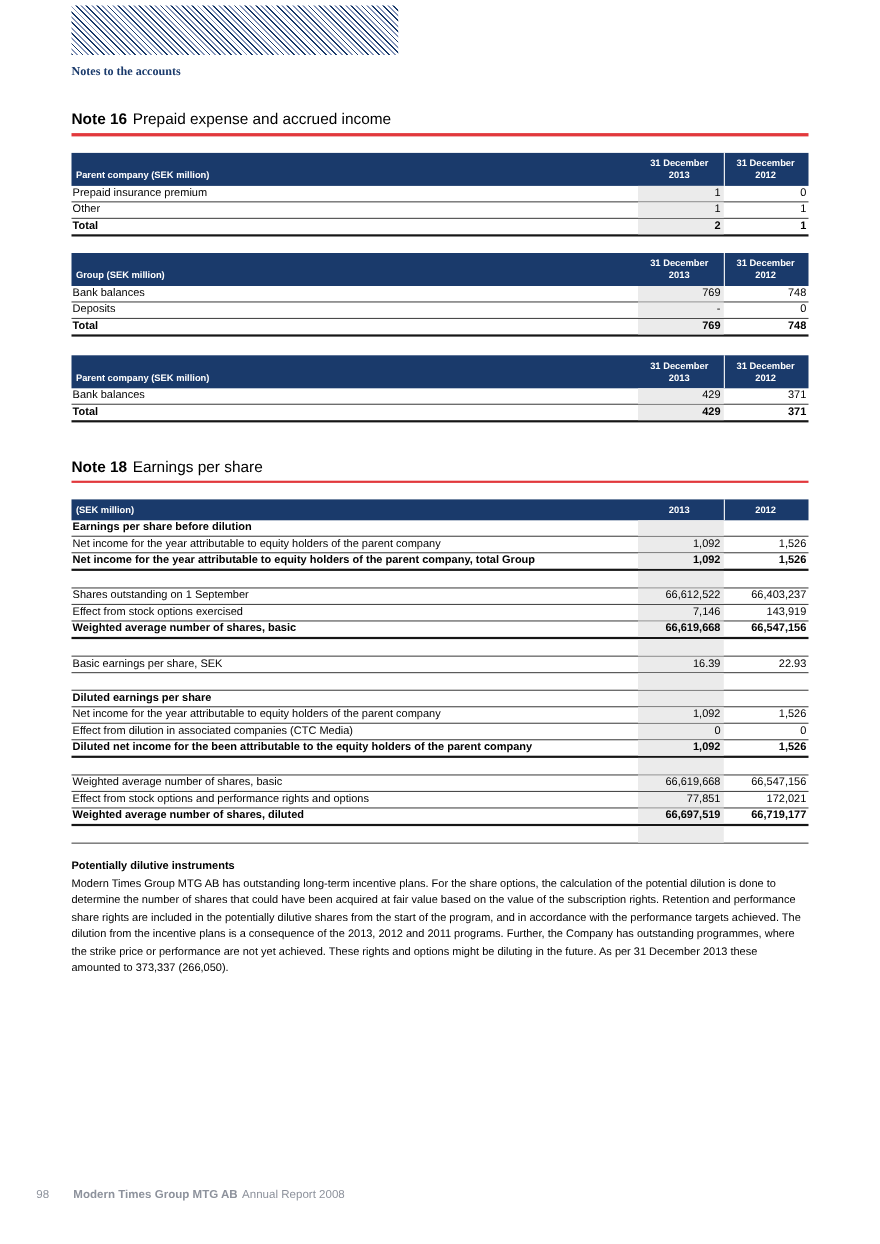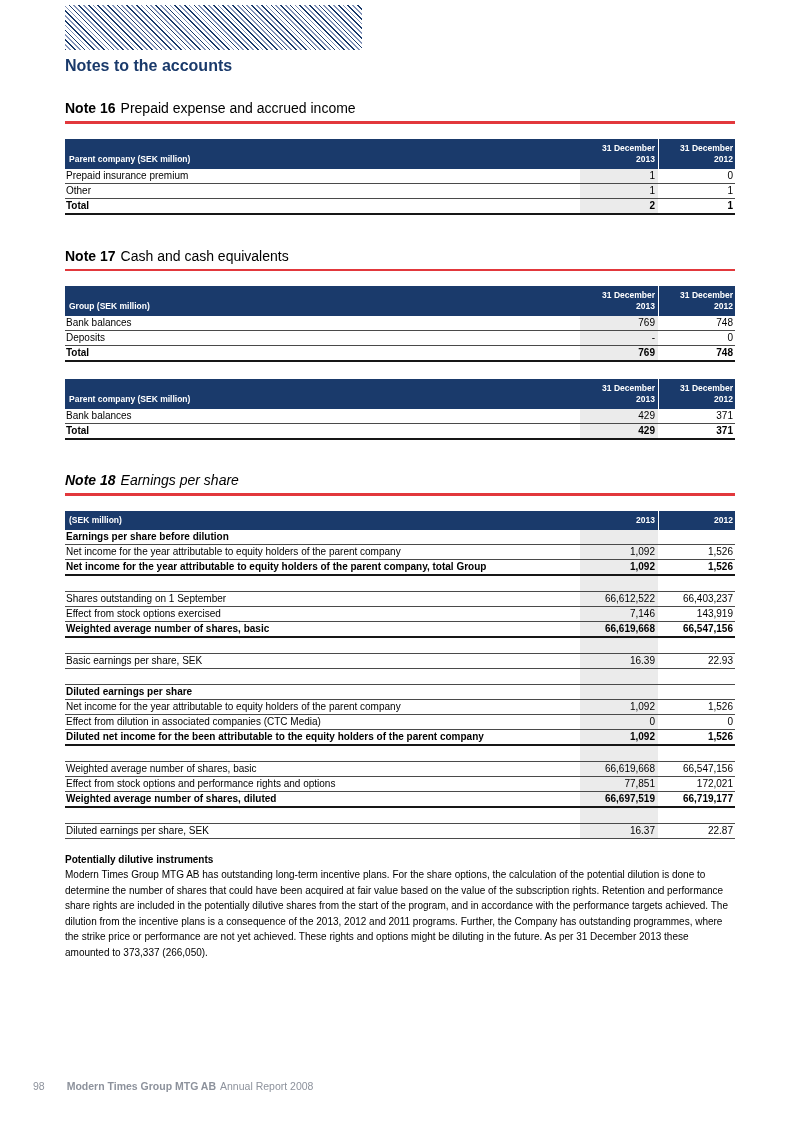--- a/index.html
+++ b/index.html
@@ -26,39 +26,39 @@
     background:repeating-linear-gradient(45deg,
       var(--navy) 0px, var(--navy) 1.2px,
       #fff 1.2px, #fff 3.4px,
       #8595ba 3.4px, #8595ba 4.6px,
       #fff 4.6px, #fff 6.8px);
   }
   .section-label{
     margin-top:8px;
     color:var(--navy);
     font-weight:bold;
-    font-size:16px;line-height:15px;
+    font-size:11px;line-height:15px;font-family:Liberation Serif, serif;
   }
   .note-heading{margin-top:26px;}
   .note-heading .ttl{font-size:14px;line-height:18px;}
   .note-heading .nb{font-weight:bold;margin-right:5px;}
   .red-rule{margin-top:4px;height:2.5px;background:var(--red);width:670px;}
   .nh17{margin-top:32px;}
-  .nh18{margin-top:31px;font-style:italic;}
+  .nh18{margin-top:31px;}
 
   .fintable{width:670px;font-size:10px;margin-top:15px;}
   .fintable.second{margin-top:17px;}
   .thead{
     display:grid;grid-template-columns:1fr 78px 77px;
     background:var(--navy);color:#fff;
     font-weight:bold;font-size:8.5px;
     align-items:end;
   }
   .thead .hl{padding:4px 0 4px 4px;line-height:11px;}
-  .thead .hc{text-align:right;line-height:11px;padding:4px 3px 4px 0;}
+  .thead .hc{text-align:center;line-height:11px;padding:4px 3px 4px 0;}
   .thead .hc2{border-left:1px solid #fff;padding-right:2px;}
   .trow{
     display:grid;grid-template-columns:1fr 78px 77px;
     border-bottom:1px solid var(--thin);
     line-height:14px;
   }
   .trow .lbl{padding-left:1px;}
   .trow .c1{background:var(--band);text-align:right;padding-right:3px;}
   .trow .c2{text-align:right;padding-right:2px;}
   .trow.total{font-weight:bold;border-bottom:2.5px solid var(--thick);}
@@ -106,74 +106,68 @@
           <div class="c1">1</div>
           <div class="c2">1</div>
         </div>
         <div class="trow total">
           <div class="lbl">Total</div>
           <div class="c1">2</div>
           <div class="c2">1</div>
         </div>
       </div>
 
-    <div class="note-heading nh17">
+    <div class="fintable">
+        <div class="thead">
+          <div class="hl">Group (SEK million)</div>
+          <div class="hc">31 December<br>2013</div>
+          <div class="hc hc2">31 December<br>2012</div>
+        </div>
+        <div class="trow normal">
+          <div class="lbl">Bank balances</div>
+          <div class="c1">769</div>
+          <div class="c2">748</div>
+        </div>
+        <div class="trow normal">
+          <div class="lbl">Deposits</div>
+          <div class="c1">-</div>
+          <div class="c2">0</div>
+        </div>
+        <div class="trow total">
+          <div class="lbl">Total</div>
+          <div class="c1">769</div>
+          <div class="c2">748</div>
+        </div>
+      </div>
+    <div class="fintable second">
+        <div class="thead">
+          <div class="hl">Parent company (SEK million)</div>
+          <div class="hc">31 December<br>2013</div>
+          <div class="hc hc2">31 December<br>2012</div>
+        </div>
+        <div class="trow normal">
+          <div class="lbl">Bank balances</div>
+          <div class="c1">429</div>
+          <div class="c2">371</div>
+        </div>
+        <div class="trow total">
+          <div class="lbl">Total</div>
+          <div class="c1">429</div>
+          <div class="c2">371</div>
+        </div>
+      </div>
+
+    <div class="note-heading nh18">
       <div class="ttl">
-        <span class="nb">Note 17</span><span>Cash and cash equivalents</span>
+        <span class="nb">Note 18</span><span>Earnings per share</span>
       </div>
       <div class="red-rule"></div>
     </div>
     <div class="fintable">
         <div class="thead">
-          <div class="hl">Group (SEK million)</div>
-          <div class="hc">31 December<br>2013</div>
-          <div class="hc hc2">31 December<br>2012</div>
-        </div>
-        <div class="trow normal">
-          <div class="lbl">Bank balances</div>
-          <div class="c1">769</div>
-          <div class="c2">748</div>
-        </div>
-        <div class="trow normal">
-          <div class="lbl">Deposits</div>
-          <div class="c1">-</div>
-          <div class="c2">0</div>
-        </div>
-        <div class="trow total">
-          <div class="lbl">Total</div>
-          <div class="c1">769</div>
-          <div class="c2">748</div>
-        </div>
-      </div>
-    <div class="fintable second">
-        <div class="thead">
-          <div class="hl">Parent company (SEK million)</div>
-          <div class="hc">31 December<br>2013</div>
-          <div class="hc hc2">31 December<br>2012</div>
-        </div>
-        <div class="trow normal">
-          <div class="lbl">Bank balances</div>
-          <div class="c1">429</div>
-          <div class="c2">371</div>
-        </div>
-        <div class="trow total">
-          <div class="lbl">Total</div>
-          <div class="c1">429</div>
-          <div class="c2">371</div>
-        </div>
-      </div>
-
-    <div class="note-heading nh18">
-      <div class="ttl">
-        <span class="nb">Note 18</span><span>Earnings per share</span>
-      </div>
-      <div class="red-rule"></div>
-    </div>
-    <div class="fintable">
-        <div class="thead">
           <div class="hl">(SEK million)</div>
           <div class="hc">2013</div>
           <div class="hc hc2">2012</div>
         </div>
         <div class="trow section">
           <div class="lbl">Earnings per share before dilution</div>
           <div class="c1"></div>
           <div class="c2"></div>
         </div>
         <div class="trow normal">
@@ -258,25 +252,20 @@
         </div>
         <div class="trow total">
           <div class="lbl">Weighted average number of shares, diluted</div>
           <div class="c1">66,697,519</div>
           <div class="c2">66,719,177</div>
         </div>
         <div class="trow gap">
           <div class="lbl"></div>
           <div class="c1"></div>
           <div class="c2"></div>
-        </div>
-        <div class="trow normal">
-          <div class="lbl">Diluted earnings per share, SEK</div>
-          <div class="c1">16.37</div>
-          <div class="c2">22.87</div>
         </div>
       </div>
 
     <div class="para">
       <div class="ph">Potentially dilutive instruments</div>
       <div class="pb">Modern Times Group MTG AB has outstanding long-term incentive plans. For the share options, the calculation of the potential dilution is done to determine the number of shares that could have been acquired at fair value based on the value of the subscription rights. Retention and performance share rights are included in the potentially dilutive shares from the start of the program, and in accordance with the performance targets achieved. The dilution from the incentive plans is a consequence of the 2013, 2012 and 2011 programs. Further, the Company has outstanding programmes, where the strike price or performance are not yet achieved. These rights and options might be diluting in the future. As per 31 December 2013 these amounted to 373,337 (266,050).</div>
     </div>
   </div>
 
   <div class="footer">

